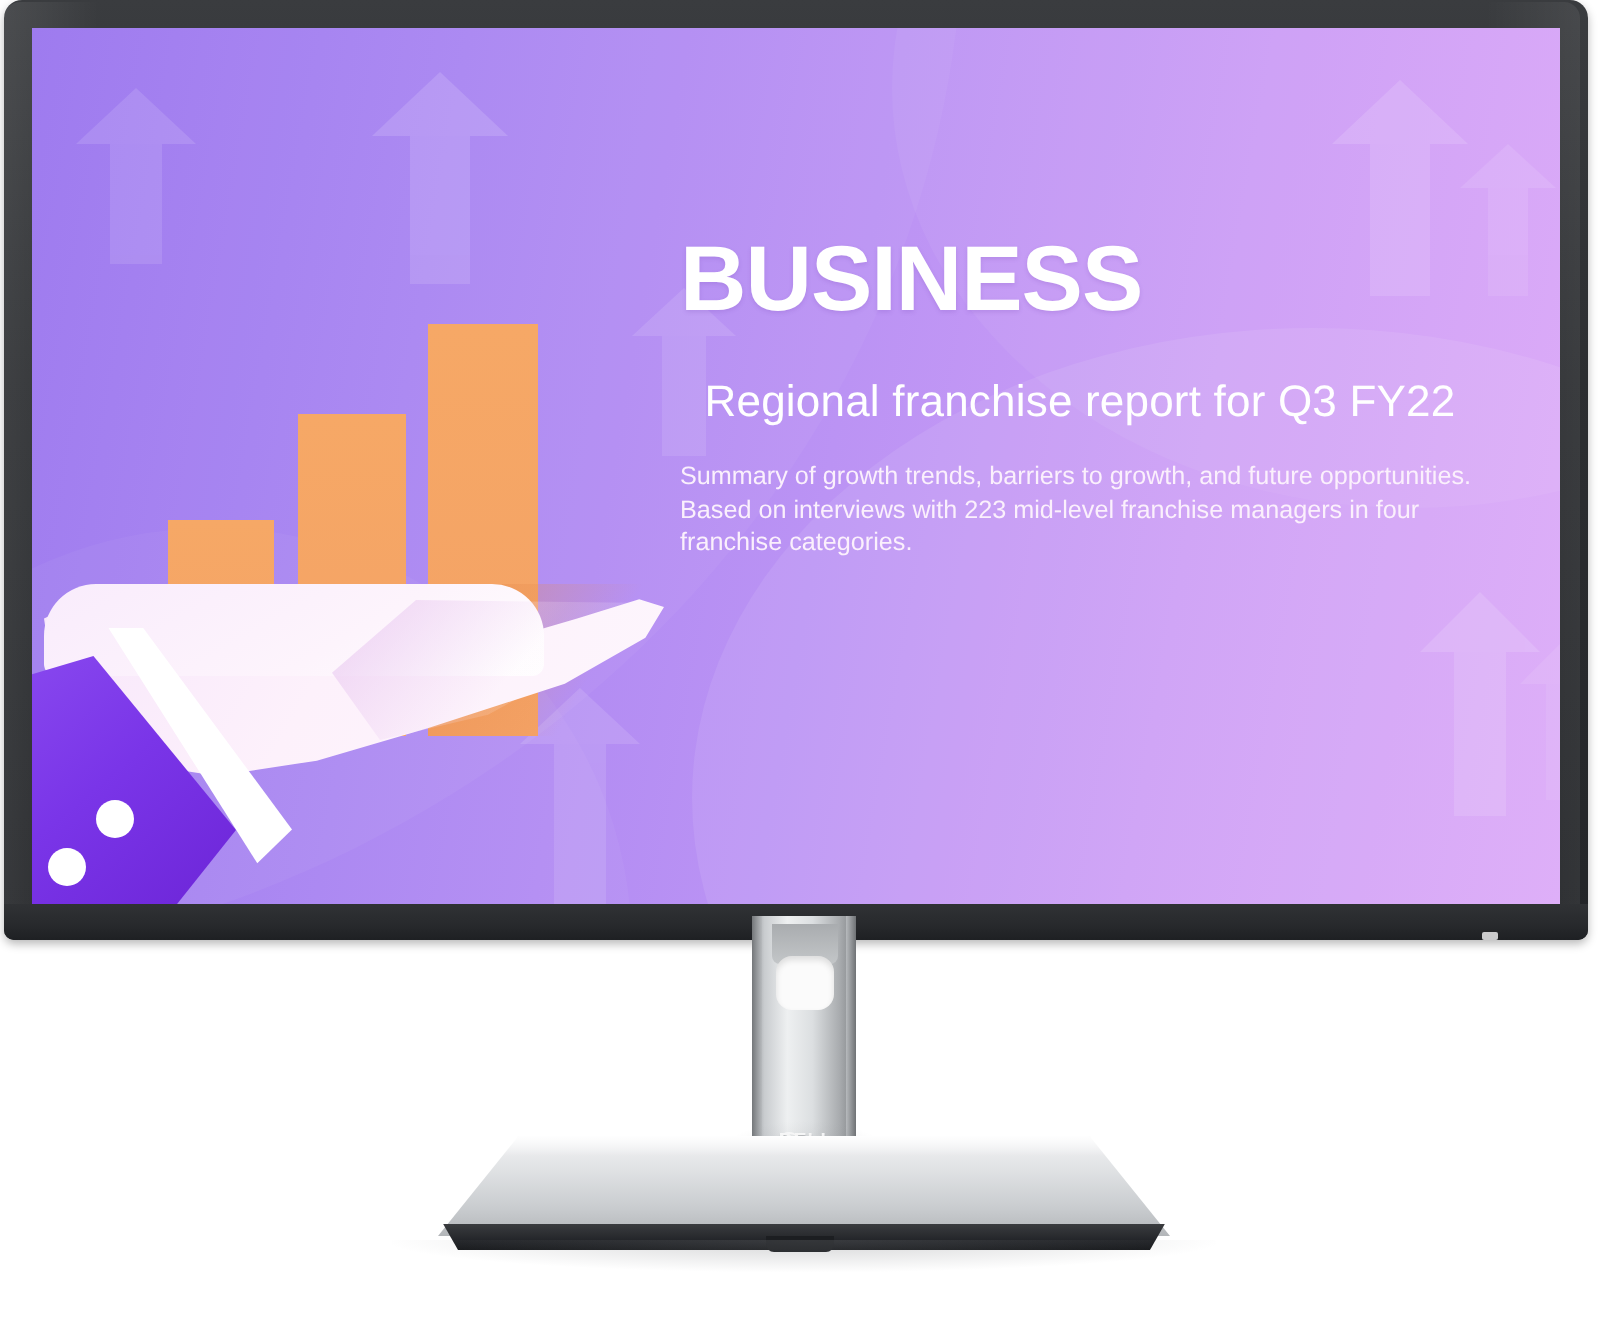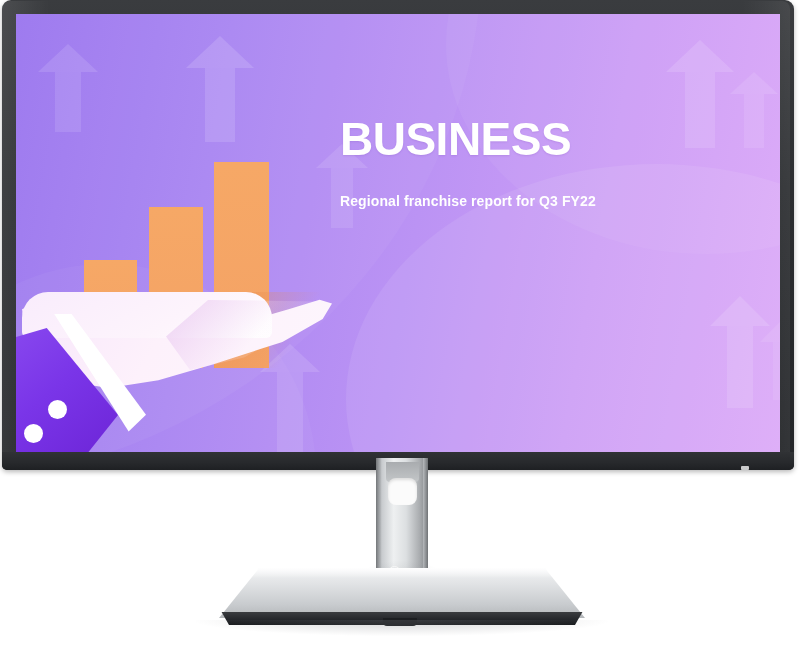--- a/index.html
+++ b/index.html
@@ -111,22 +111,22 @@
   .btn-dot.d2{left:8px;top:292px;width:19px;height:19px;}
 
   
   .txt-block{position:absolute;left:324px;top:100px;width:400px;}
   .title{
     color:#ffffff;font-weight:bold;font-size:46px;line-height:50px;
     letter-spacing:-0.5px;margin:0;
     text-shadow:0 1px 2px rgba(110,60,170,.18);
   }
   .subtitle{
-    color:#ffffff;font-weight:bold;font-size:14px;line-height:22px;
-    margin:26px 0 0 0;letter-spacing:0.1px;
+    color:#ffffff;font-weight:normal;font-size:22px;line-height:22px;
+    margin:26px 0 0 0;letter-spacing:0.1px;text-align:center;
   }
   .body-copy{
     color:#fdf3fd;font-size:12.6px;line-height:16.5px;
     margin:18px 0 0 0;font-weight:normal;opacity:.97;
   }
 
   
   .stand{position:absolute;left:0;top:0;width:800px;height:663px;pointer-events:none;}
   .neck{
     position:absolute;left:376px;top:458px;width:52px;height:128px;
@@ -253,20 +253,21 @@
           <div class="finger-shade"></div>
           <div class="sleeve"></div>
           <div class="cuff"></div>
           <div class="btn-dot d1"></div>
           <div class="btn-dot d2"></div>
         </div>
 
         <div class="txt-block">
           <div class="title">BUSINESS</div>
           <div class="subtitle">Regional franchise report for Q3 FY22</div>
+          <div class="body-copy">Summary of growth trends, barriers to growth, and future opportunities. Based on interviews with 223 mid-level franchise managers in four franchise categories.</div>
         </div>
       </div>
     </div>
 
     <div class="chin"></div>
     <div class="power-led"></div>
   </div>
 
   <div class="stand">
     <div class="neck"></div>

